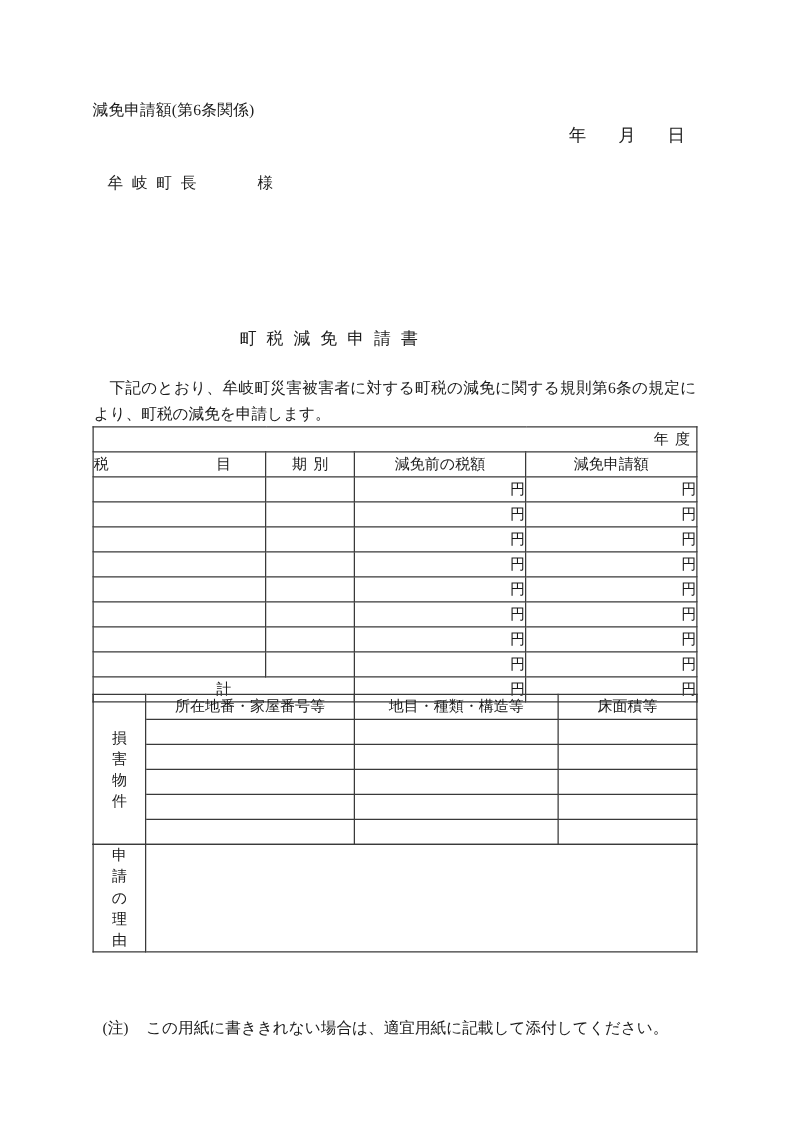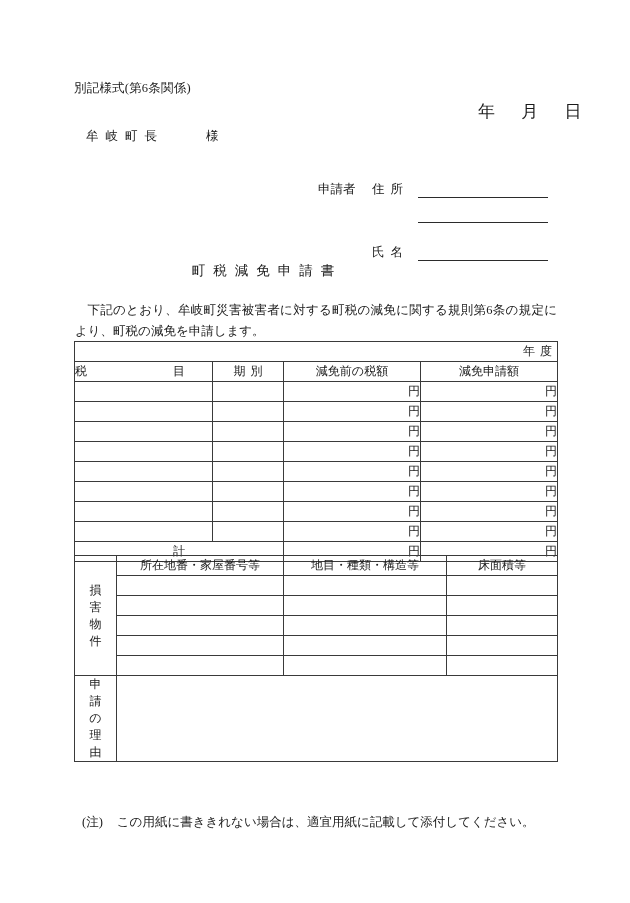--- a/index.html
+++ b/index.html
@@ -25,31 +25,30 @@
     left: 74px;
     top: 80px;
     font-size: 12.5px;
     letter-spacing: 0.2px;
     white-space: nowrap;
   }
   .date-line {
     position: absolute;
     left: 455px;
     top: 100px;
-    font-size: 17px;
-    white-space: nowrap;
-    margin-left: 23px;
+    font-size: 14px;
+    white-space: nowrap;
   }
   .date-line span.unit { margin-right: 22px; }
   .date-line span.unit:last-child { margin-right: 0; }
 
   .addressee {
     position: absolute;
     left: 86px;
-    top: 128px;
+    top: 138px;
     font-size: 12.5px;
     white-space: nowrap;
     font-family: Liberation Serif, serif;
   }
   .addressee .name { letter-spacing: 7px; }
   .addressee .honorific { margin-left: 42px; }
 
   
   .applicant {
     position: absolute;
@@ -167,49 +166,32 @@
     font-size: 12.5px;
     white-space: nowrap;
   }
   .note .note-mark { margin-right: 14px; }
 </style>
 </head>
 <body>
 
 <div class="page">
 
-  <div class="form-code">別記様式(第6条関係)</div>
+  <div class="form-code">減免申請額(第6条関係)</div>
 
   <div class="date-line">
     <span class="unit">年</span>
     <span class="unit">月</span>
     <span class="unit">日</span>
   </div>
 
   <div class="addressee">
     <span class="name">牟岐町長</span><span class="honorific">様</span>
   </div>
 
-  <div class="applicant">
-    <div class="app-row">
-      <span class="app-label-applicant">申請者</span>
-      <span class="app-label-field">住所</span>
-      <span class="app-rule"></span>
-    </div>
-    <div class="app-row second">
-      <span class="app-label-applicant"></span>
-      <span class="app-label-field"></span>
-      <span class="app-rule"></span>
-    </div>
-    <div class="app-row name">
-      <span class="app-label-applicant"></span>
-      <span class="app-label-field">氏名</span>
-      <span class="app-rule"></span>
-    </div>
-  </div>
 
   <div class="doc-title">町税減免申請書</div>
 
   <div class="body-text">
     <span class="indent">下記のとおり、牟岐町災害被害者に対する町税の減免に関する規則第6条の規定により、町税の減免を申請します。</span>
   </div>
 
   <table class="grid tax-table">
     <colgroup>
       <col style="width:138px">

